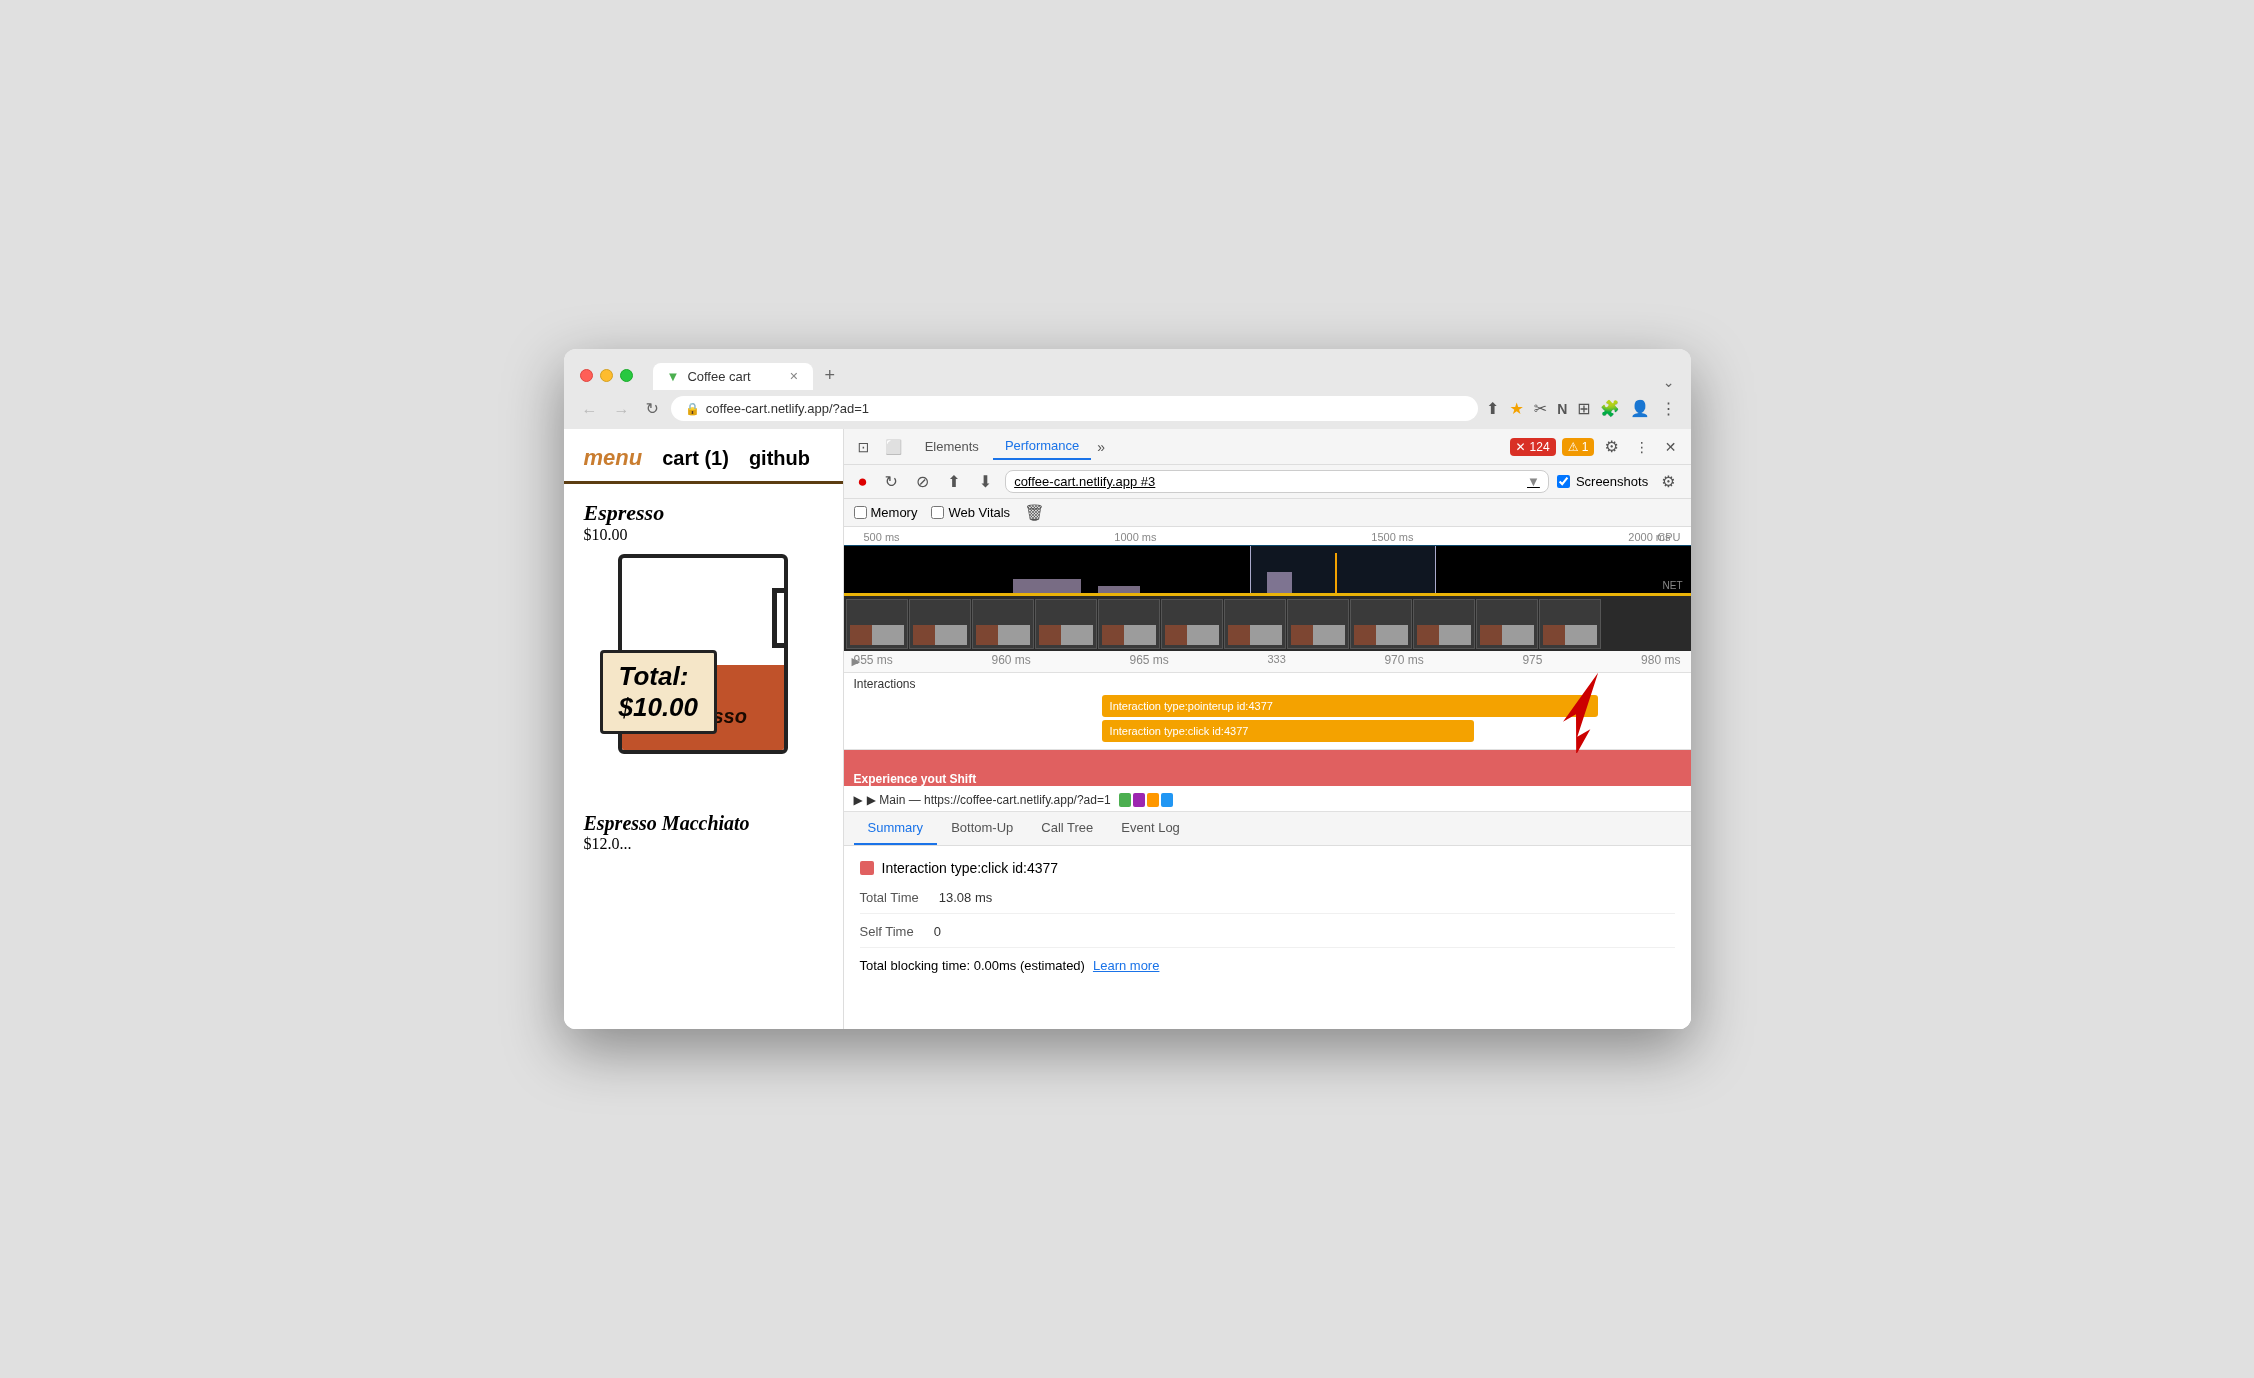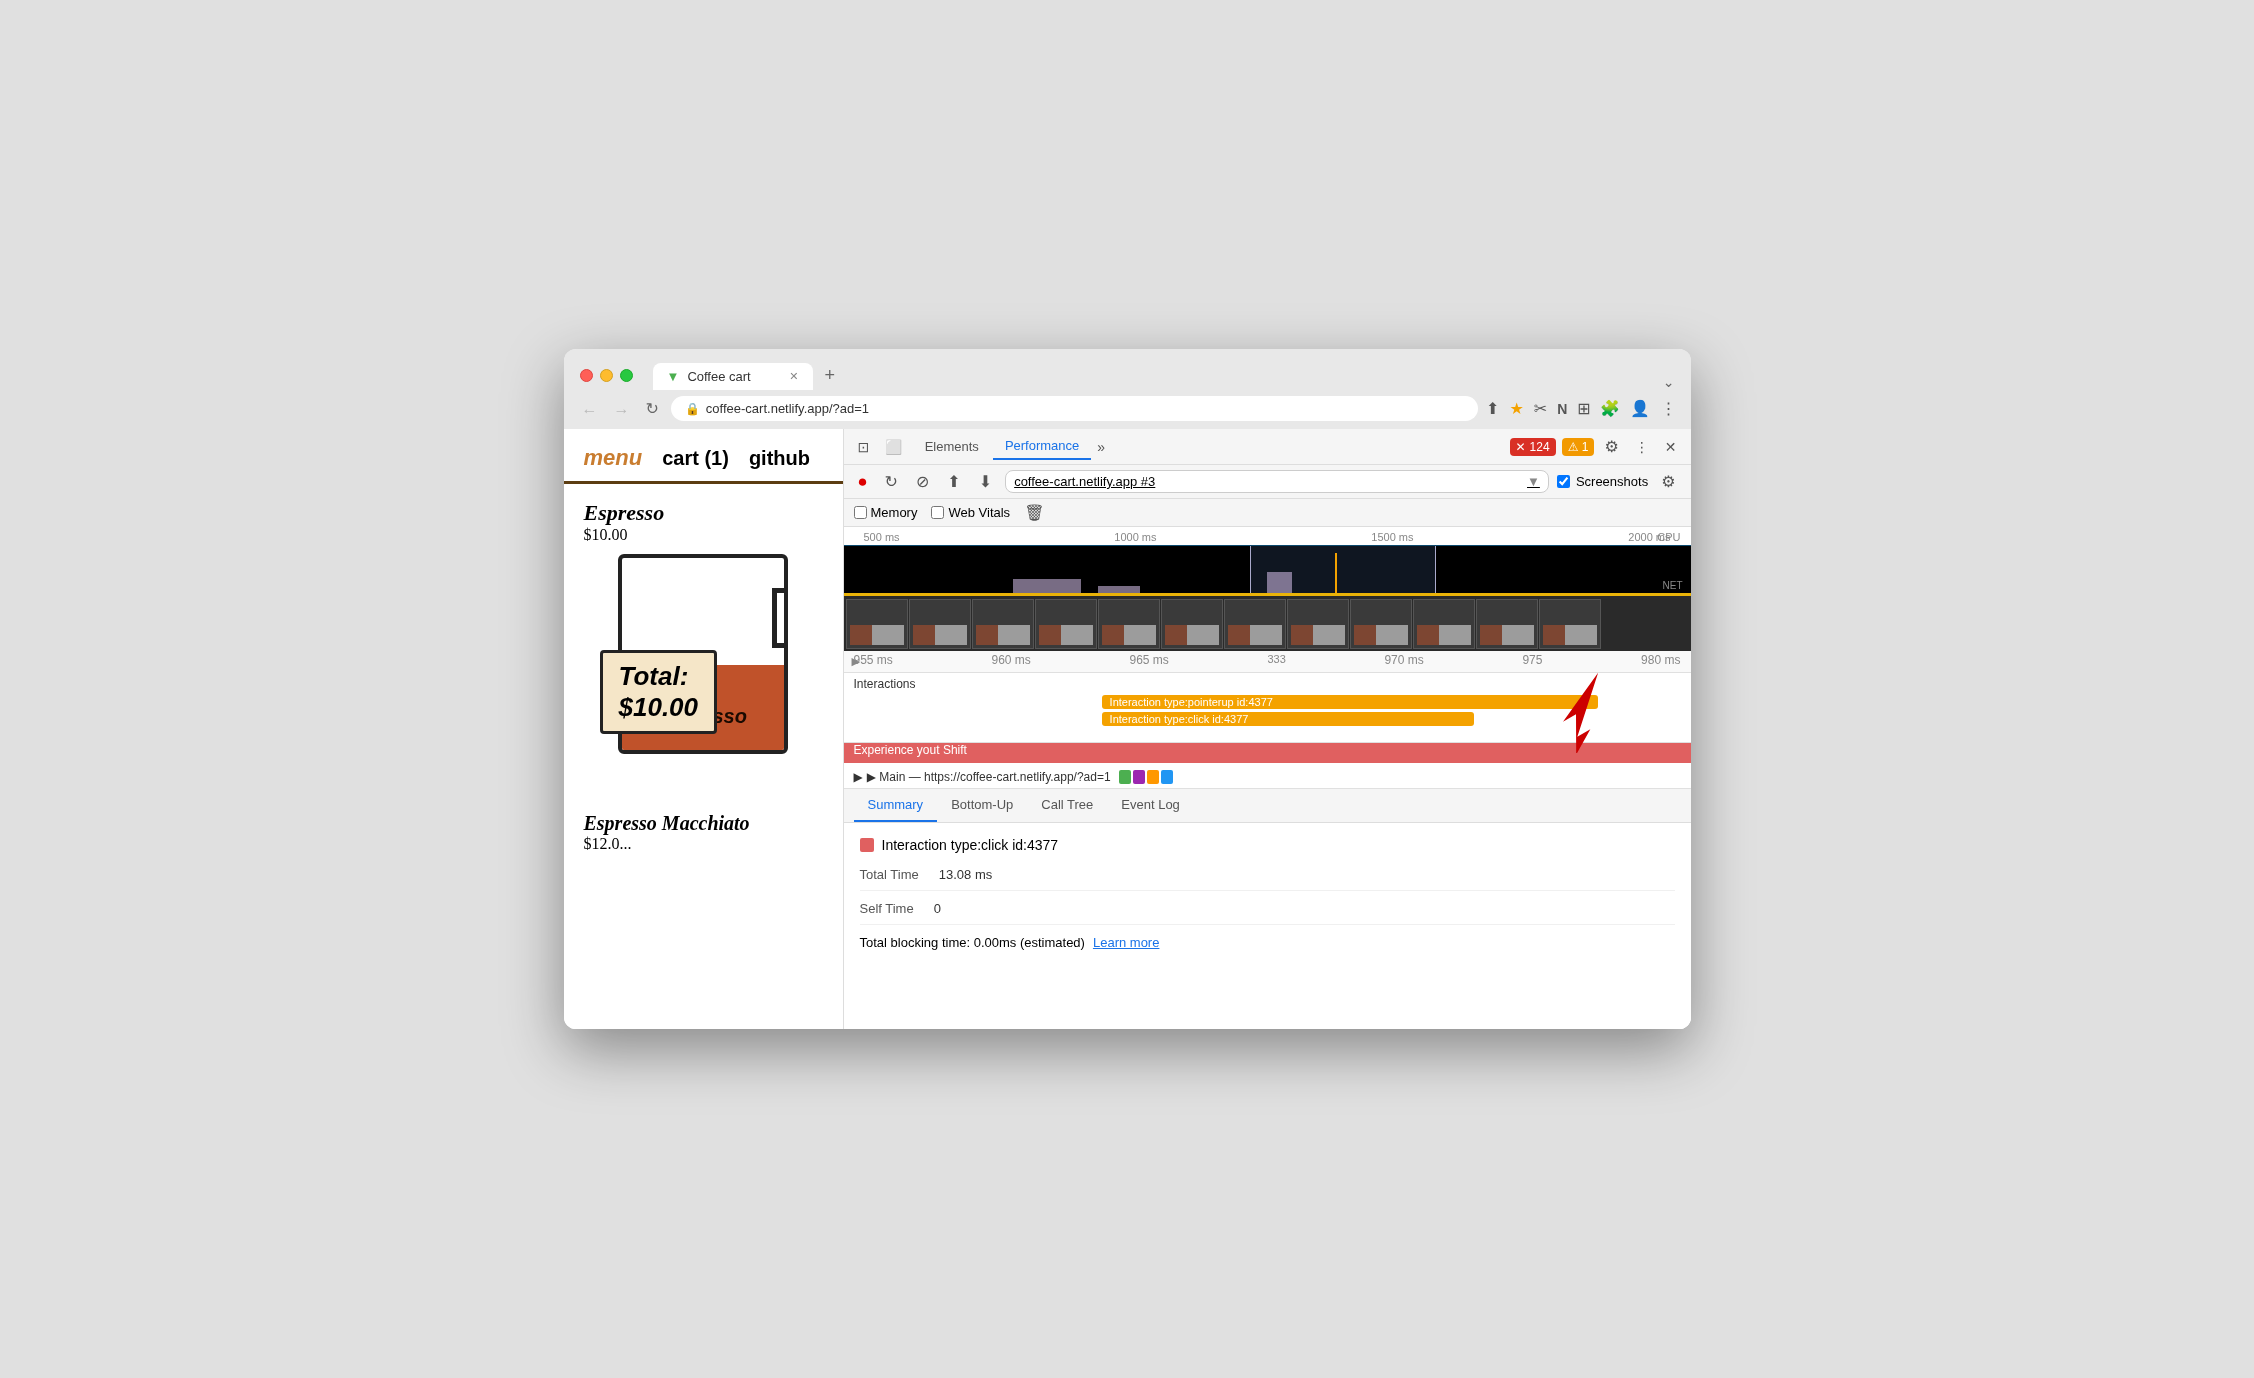--- a/index.html
+++ b/index.html
@@ -429,49 +429,50 @@
     }
     .interactions-row {
       min-height: 70px;
       background: #fff;
       border-bottom: 1px solid #e0e0e0;
       padding: 4px 10px;
       position: relative;
     }
     .interaction-label { font-size: 12px; color: #333; margin-bottom: 4px; }
     .interaction-bar {
-      height: 14px;
+      height: 22px;
       border-radius: 3px;
       display: flex;
       align-items: center;
       padding: 0 8px;
       font-size: 11px;
       color: #fff;
       margin-bottom: 3px;
       position: relative;
     }
     .interaction-bar.pointerup {
       background: #f4a200;
       width: 60%;
       margin-left: 30%;
     }
     .interaction-bar.click {
       background: #f4a200;
       width: 45%;
       margin-left: 30%;
     }
     .experience-row {
-      height: 20px;
+      height: 36px;
       background: #e06060;
       display: flex;
-      align-items: flex-start;
+      align-items: flex-end;
       padding-left: 10px;
       font-size: 12px;
       color: #fff;
       margin-bottom: 2px;
+      font-weight: bold;
     }
     .main-row {
       height: 24px;
       background: #fff;
       border-bottom: 1px solid #e0e0e0;
       display: flex;
       align-items: center;
       padding-left: 10px;
       font-size: 12px;
       color: #333;

